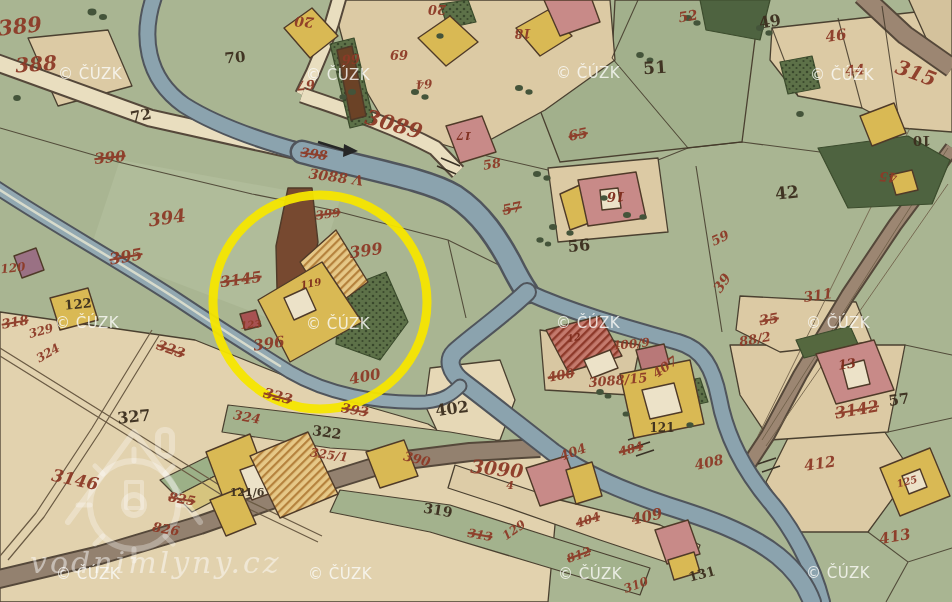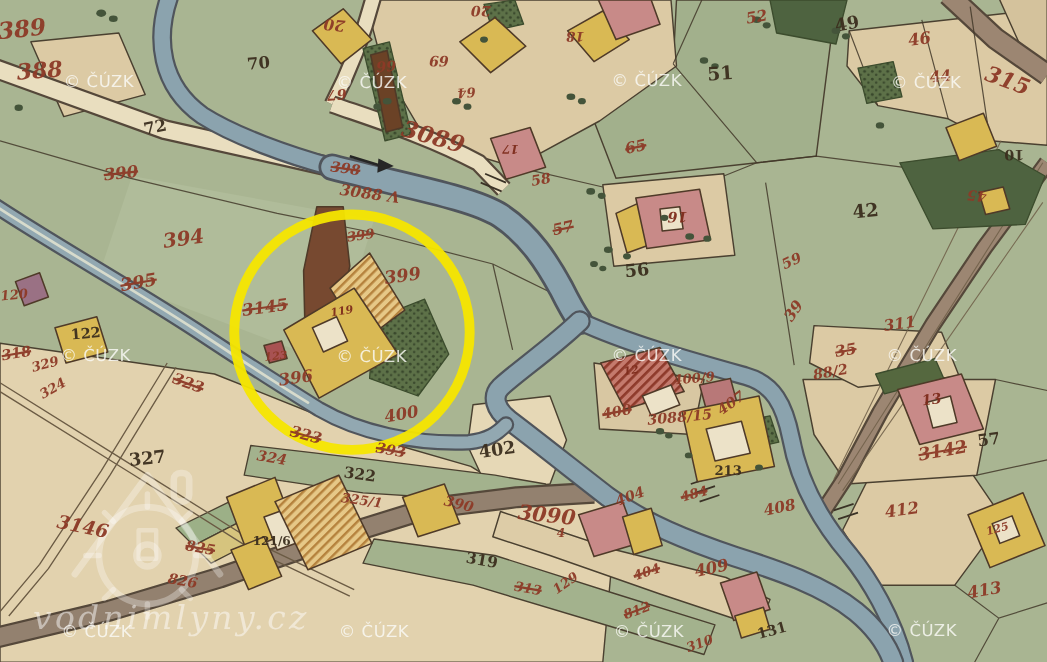--- a/index.html
+++ b/index.html
@@ -282,21 +282,21 @@
       <span class="lbl black" style="left: 134px; top: 417px; font-size: 16px; transform: translate(-50%, -50%) rotate(-6deg);">327</span>
       <span class="lbl red" style="left: 75px; top: 480px; font-size: 17px; transform: translate(-50%, -50%) rotate(12deg);">3146</span>
       <span class="lbl red strike" style="left: 182px; top: 499px; font-size: 13px; transform: translate(-50%, -50%) rotate(10deg);">825</span>
       <span class="lbl red" style="left: 166px; top: 529px; font-size: 13px; transform: translate(-50%, -50%) rotate(10deg);">826</span>
       <span class="lbl black" style="left: 247px; top: 492px; font-size: 11px; transform: translate(-50%, -50%) rotate(0deg);">121/6</span>
       <span class="lbl red strike" style="left: 480px; top: 535px; font-size: 12px; transform: translate(-50%, -50%) rotate(10deg);">313</span>
       <span class="lbl red" style="left: 497px; top: 469px; font-size: 19px; transform: translate(-50%, -50%) rotate(6deg);">3090</span>
       <span class="lbl red" style="left: 510px; top: 485px; font-size: 11px; transform: translate(-50%, -50%) rotate(0deg);">4</span>
       <span class="lbl red" style="left: 573px; top: 452px; font-size: 13px; transform: translate(-50%, -50%) rotate(-20deg);">404</span>
       <span class="lbl red strike" style="left: 631px; top: 449px; font-size: 12px; transform: translate(-50%, -50%) rotate(-15deg);">484</span>
-      <span class="lbl black" style="left: 662px; top: 428px; font-size: 12px; transform: translate(-50%, -50%) rotate(0deg);">213</span>
+      <span class="lbl black" style="left: 662px; top: 428px; font-size: 12px; transform: translate(-50%, -50%) rotate(0deg);">121</span>
       <span class="lbl dark" style="left: 574px; top: 338px; font-size: 10px; transform: translate(-50%, -50%) rotate(-10deg);">12</span>
       <span class="lbl red strike" style="left: 561px; top: 375px; font-size: 13px; transform: translate(-50%, -50%) rotate(-10deg);">400</span>
       <span class="lbl red" style="left: 631px; top: 344px; font-size: 12px; transform: translate(-50%, -50%) rotate(-5deg);">400/9</span>
       <span class="lbl red" style="left: 618px; top: 380px; font-size: 13px; transform: translate(-50%, -50%) rotate(-5deg);">3088/15</span>
       <span class="lbl red" style="left: 665px; top: 367px; font-size: 13px; transform: translate(-50%, -50%) rotate(-35deg);">407</span>
       <span class="lbl red" style="left: 755px; top: 339px; font-size: 13px; transform: translate(-50%, -50%) rotate(-10deg);">88/2</span>
       <span class="lbl dark" style="left: 847px; top: 364px; font-size: 13px; transform: translate(-50%, -50%) rotate(-8deg);">13</span>
       <span class="lbl red strike" style="left: 857px; top: 410px; font-size: 16px; transform: translate(-50%, -50%) rotate(-10deg);">3142</span>
       <span class="lbl black" style="left: 899px; top: 400px; font-size: 15px; transform: translate(-50%, -50%) rotate(-8deg);">57</span>
       <span class="lbl red" style="left: 820px; top: 464px; font-size: 15px; transform: translate(-50%, -50%) rotate(-8deg);">412</span>

